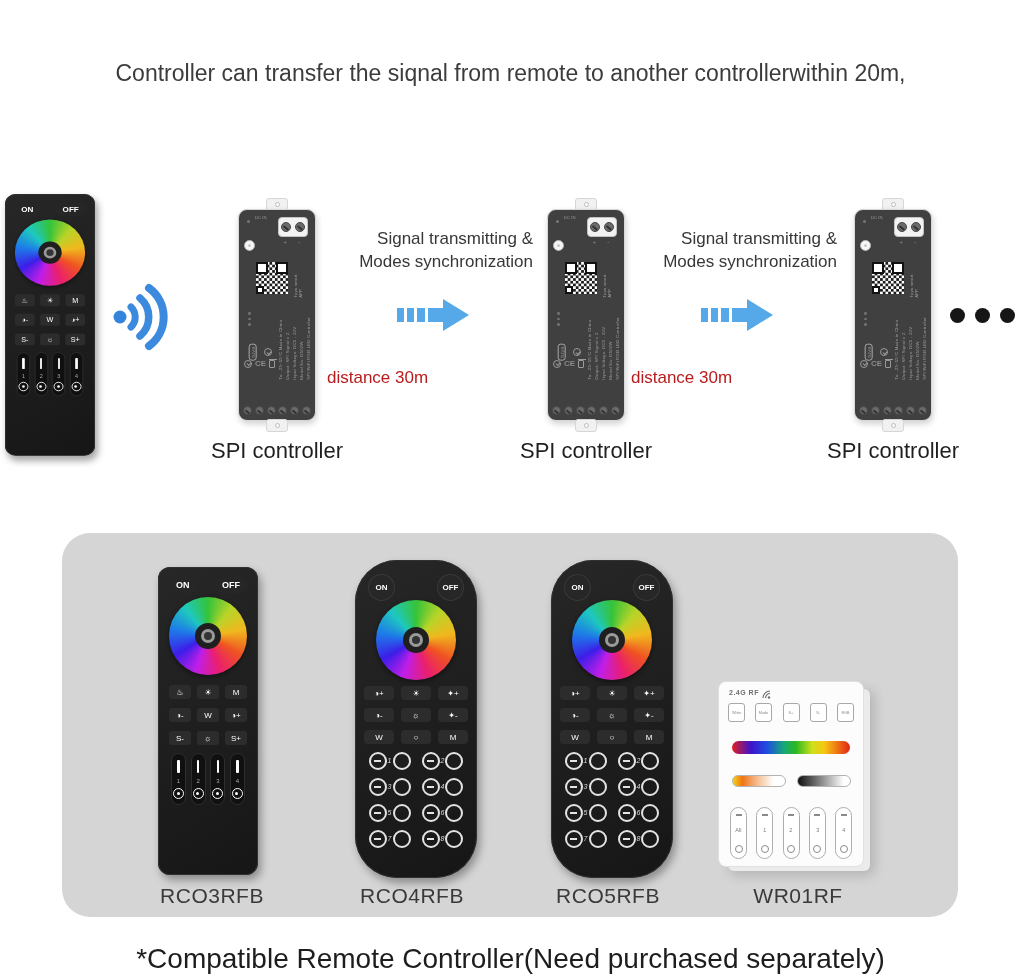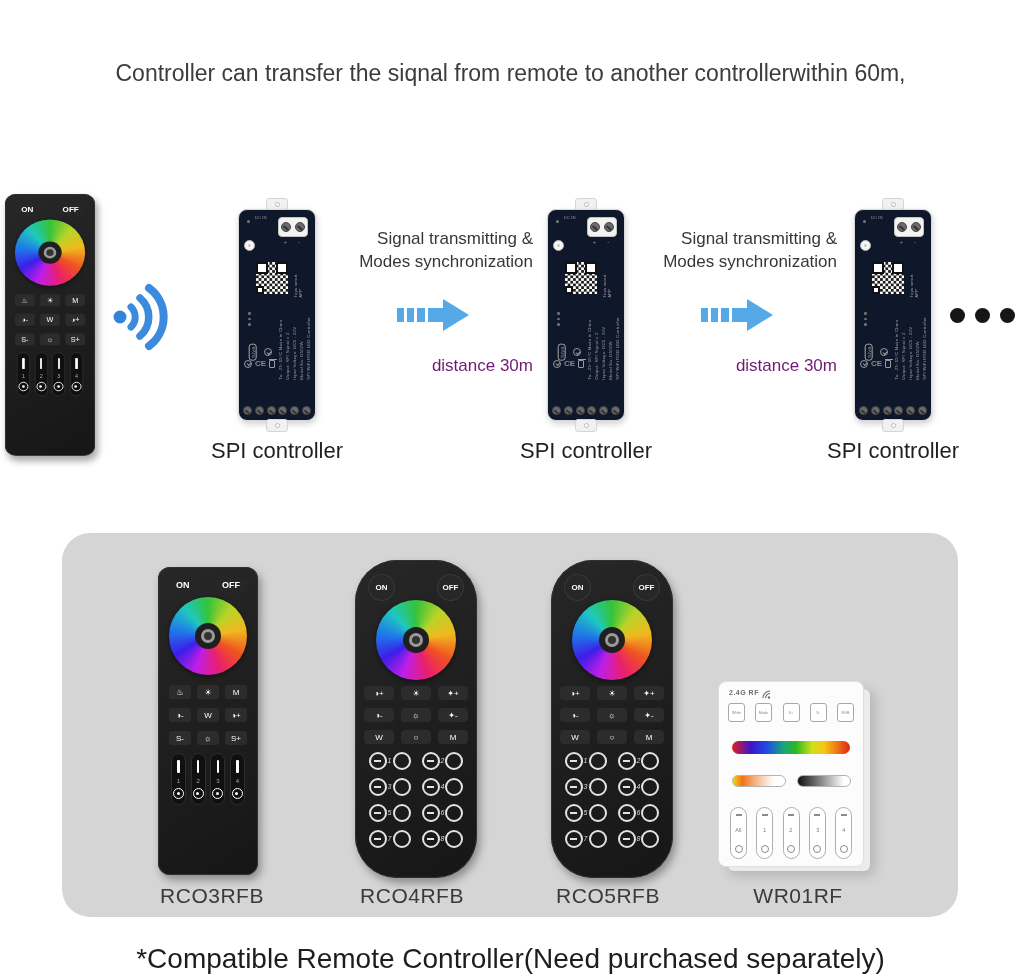--- a/index.html
+++ b/index.html
@@ -14,35 +14,35 @@
   .title { top:4px; left:0; width:100%; text-align:center;
     font-size:40px; font-weight:bold; color:#141414; letter-spacing:-1px; }
   .subtitle { top:58px; left:0; width:100%; text-align:center;
     font-size:23px; color:#3c3c3c; line-height:31px; }
 
   
   .wifi { left:110px; top:270px; }
 
   
   .linkcap { top:227px; width:206px; text-align:right; font-size:17px; color:#373737; line-height:23px; }
-  .linkdist { top:356px; width:206px; text-align:right; font-size:17px; color:#701a75; }
+  .linkdist { top:368px; width:206px; text-align:left; font-size:17px; color:#b91c1c; }
   .arrow { top:296px; }
 
   
   .dots { left:950px; top:308px; display:flex; gap:10px; }
   .dots i { width:15px; height:15px; border-radius:50%; background:#161616; }
 
   
   .ctrl { width:120px; height:234px; top:198px; }
   .ctab { position:absolute; left:49px; width:22px; height:13px; background:#f1f1f1;
     border:1px solid #d6d6d6; border-radius:3px; display:flex; align-items:center; justify-content:center; }
   .ctab-t { top:0; } .ctab-b { bottom:0; }
   .chole { width:5px; height:5px; border:1px solid #bbb; border-radius:50%; background:#fff; }
   .cbody { position:absolute; left:21px; top:11px; width:78px; height:212px;
-    background:#0f172a; border:1px solid #d8d8d8; border-radius:9px;
+    background:#404040; border:1px solid #d8d8d8; border-radius:9px;
     box-shadow:1px 3px 6px rgba(0,0,0,.18); }
   .c-dcin { position:absolute; left:16px; top:5px; font-size:6px; color:#9a9a9a; transform:scale(.7); transform-origin:left top; }
   .c-term2 { position:absolute; right:7px; top:7px; width:30px; height:20px; background:#f3f3f3;
     border:1px solid #c3c3c3; border-radius:4px; display:flex; align-items:center; justify-content:center; gap:4px; }
   .screw { width:10px; height:10px; border-radius:50%; background:#6b6b6b; border:1px solid #474747; position:relative; }
   .screw::after { content:""; position:absolute; left:1px; right:1px; top:3.5px; height:1.5px; background:#333; transform:rotate(40deg); }
   .screw.s { width:9px; height:9px; }
   .c-pm { position:absolute; right:9px; top:29px; width:28px; display:flex; justify-content:space-around;
     font-size:6px; color:#8a8a8a; }
   .c-dot { position:absolute; left:8px; top:10px; width:3px; height:3px; border-radius:50%; background:#777; }
@@ -141,21 +141,21 @@
   .wp-dash { width:6px; height:1.6px; background:#8a8a8a; }
   .wp-zlabel { font-size:6px; color:#7a7a7a; transform:scale(.9); }
   .wp-zcirc { width:8px; height:8px; border:1px solid #8a8a8a; border-radius:50%; }
 </style>
 </head>
 <body>
 
 <div id="stage">
 
   <div class="abs subtitle">
-    <div>Controller can transfer the siqnal from remote to another controllerwithin 60m,</div>
+    <div>Controller can transfer the siqnal from remote to another controllerwithin 20m,</div>
   </div>
 
   <div>
 
     <div class="abs remA hero" style="left:5px; top:194px;">
       <div class="ra-onoff">
         <span>ON</span>
         <span>OFF</span>
       </div>
       <div class="wheel">

